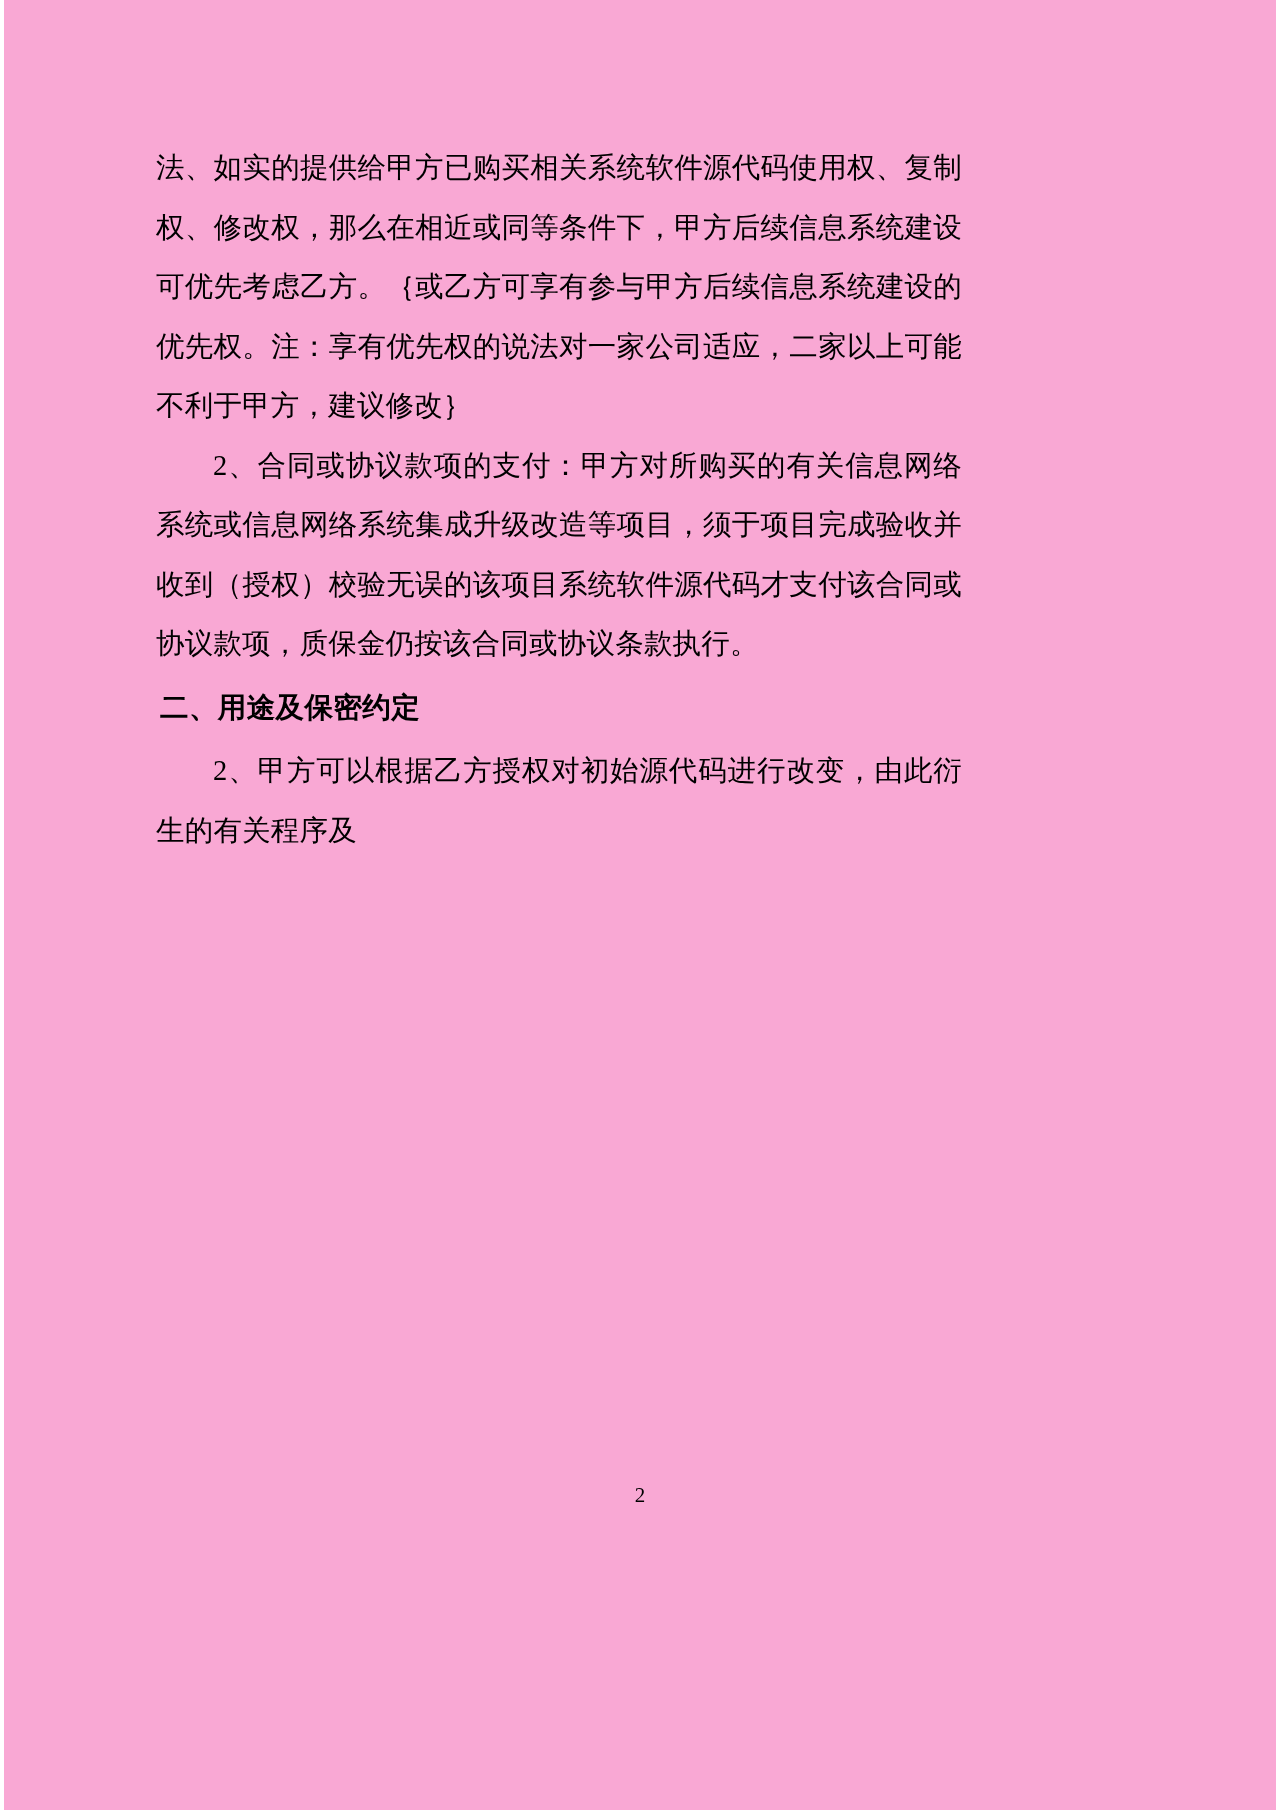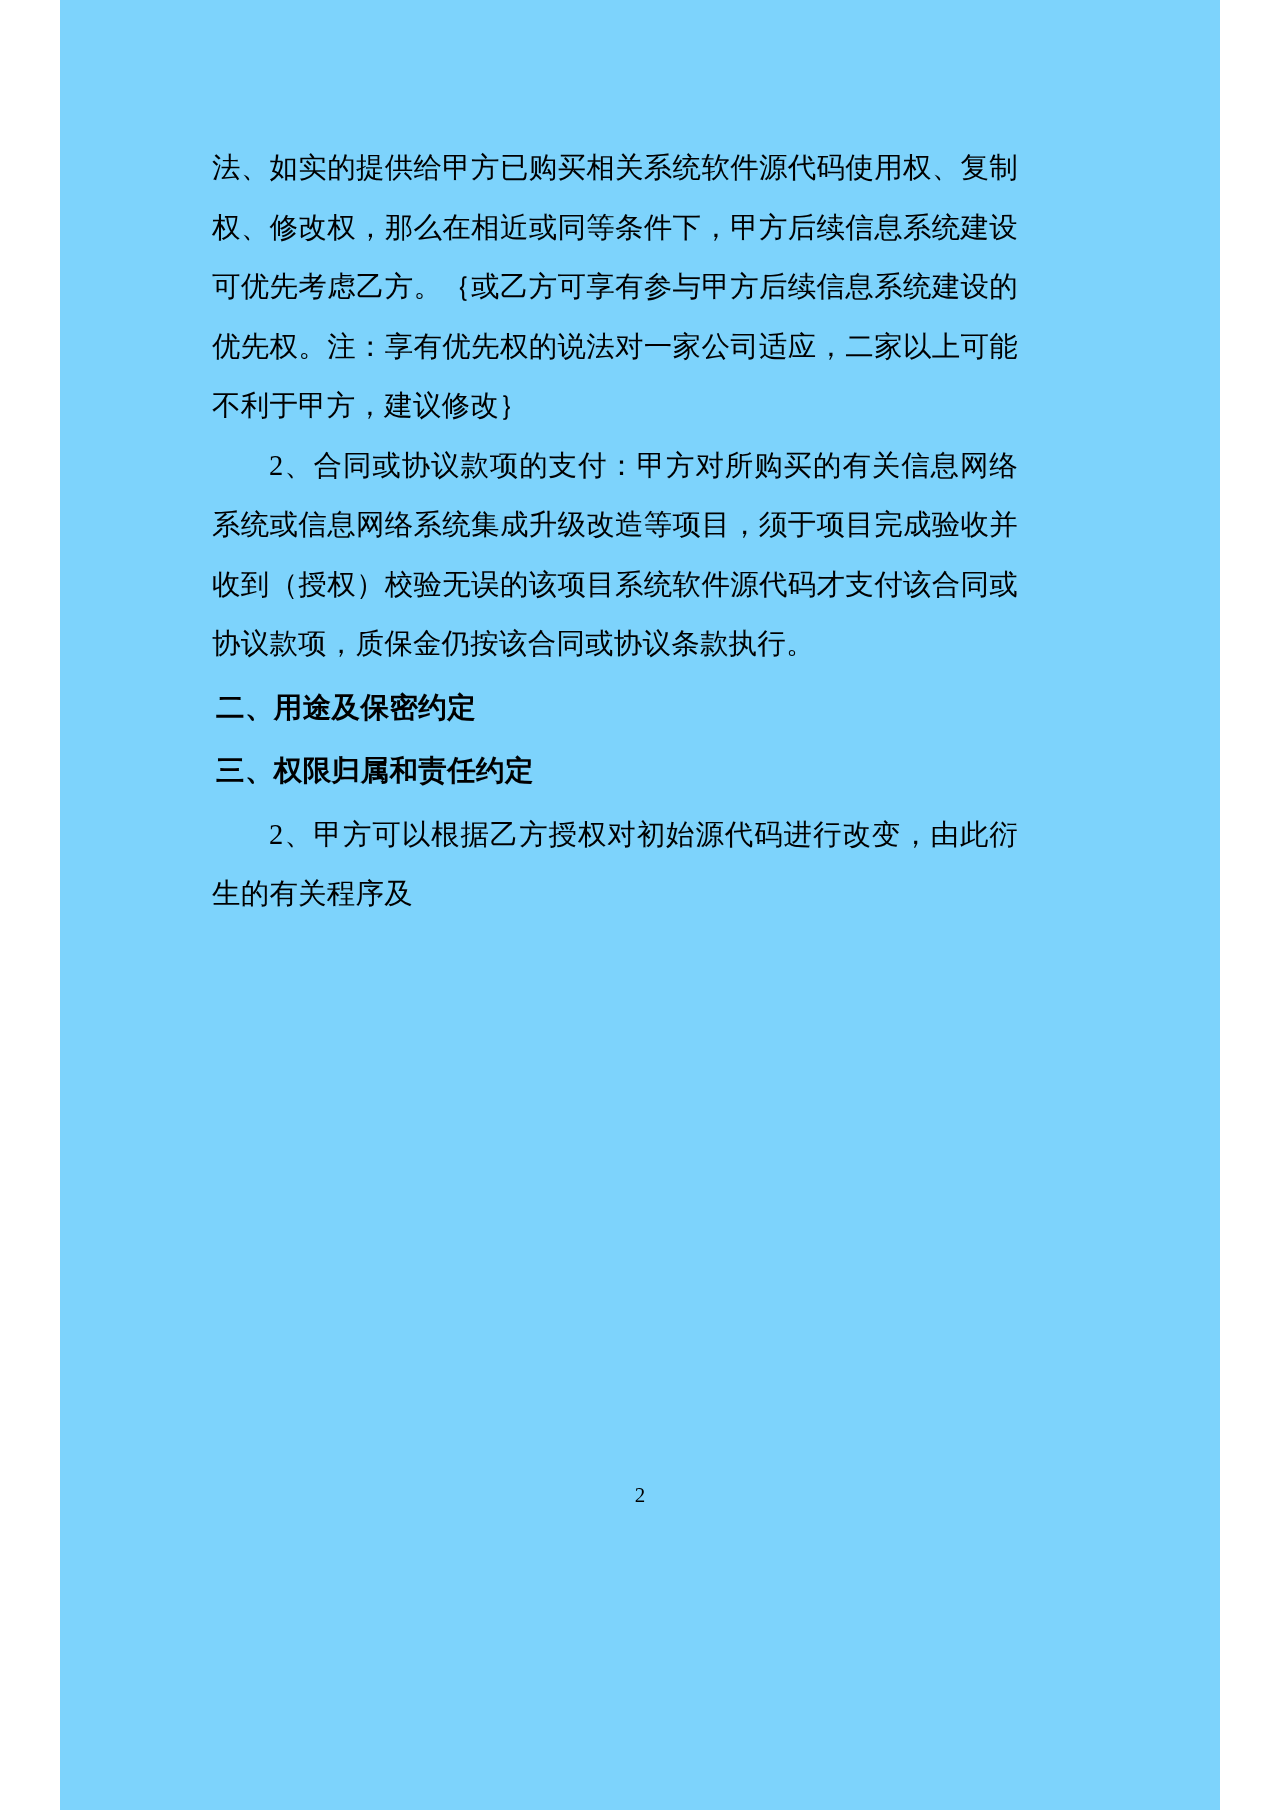--- a/index.html
+++ b/index.html
@@ -6,24 +6,24 @@
     margin: 0;
     padding: 0;
     background: #ffffff;
   }
   body {
     font-family: "Liberation Serif", "DejaVu Serif", serif;
     color: #000000;
   }
   .page {
     position: relative;
-    width: 1160px;
+    width: 1272px;
     height: 1810px;
     margin: 0 auto;
-    background: #7dd3fc;
+    background: #f9a8d4;
     box-sizing: border-box;
     overflow: hidden;
   }
   .content {
     position: absolute;
     left: 152px;
     top: 138px;
     width: 806px;
   }
   .para {
@@ -66,21 +66,20 @@
   <div class="content">
 
     <p class="para">法、如实的提供给甲方已购买相关系统软件源代码使用权、复制权、修改权，那么在相近或同等条件下，甲方后续信息系统建设可优先考虑乙方。｛或乙方可享有参与甲方后续信息系统建设的优先权。注：享有优先权的说法对一家公司适应，二家以上可能不利于甲方，建议修改｝</p>
 
 
     <p class="para indent">2、合同或协议款项的支付：甲方对所购买的有关信息网络系统或信息网络系统集成升级改造等项目，须于项目完成验收并收到（授权）校验无误的该项目系统软件源代码才支付该合同或协议款项，质保金仍按该合同或协议条款执行。</p>
 
     <p class="heading">二、用途及保密约定</p>
 
 
-    <p class="heading">三、权限归属和责任约定</p>
 
 
     <p class="para indent">2、甲方可以根据乙方授权对初始源代码进行改变，由此衍生的有关程序及</p>
 
   </div>
 
   <div class="page-number">2</div>
 
 </div>
 

